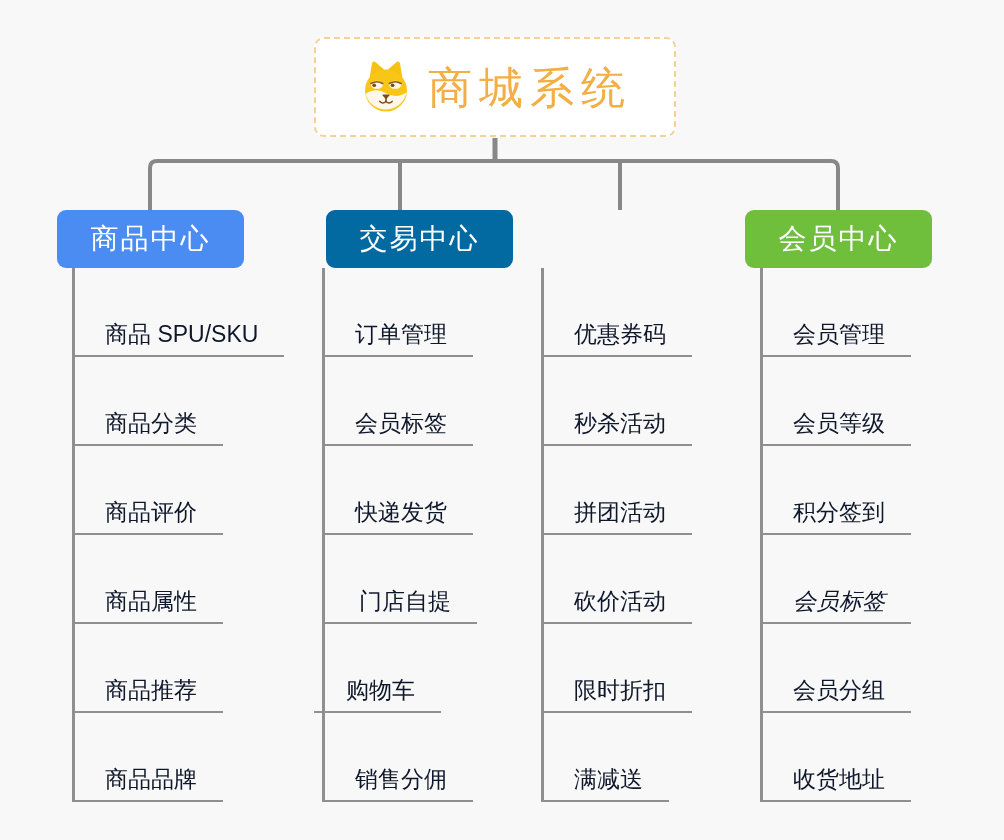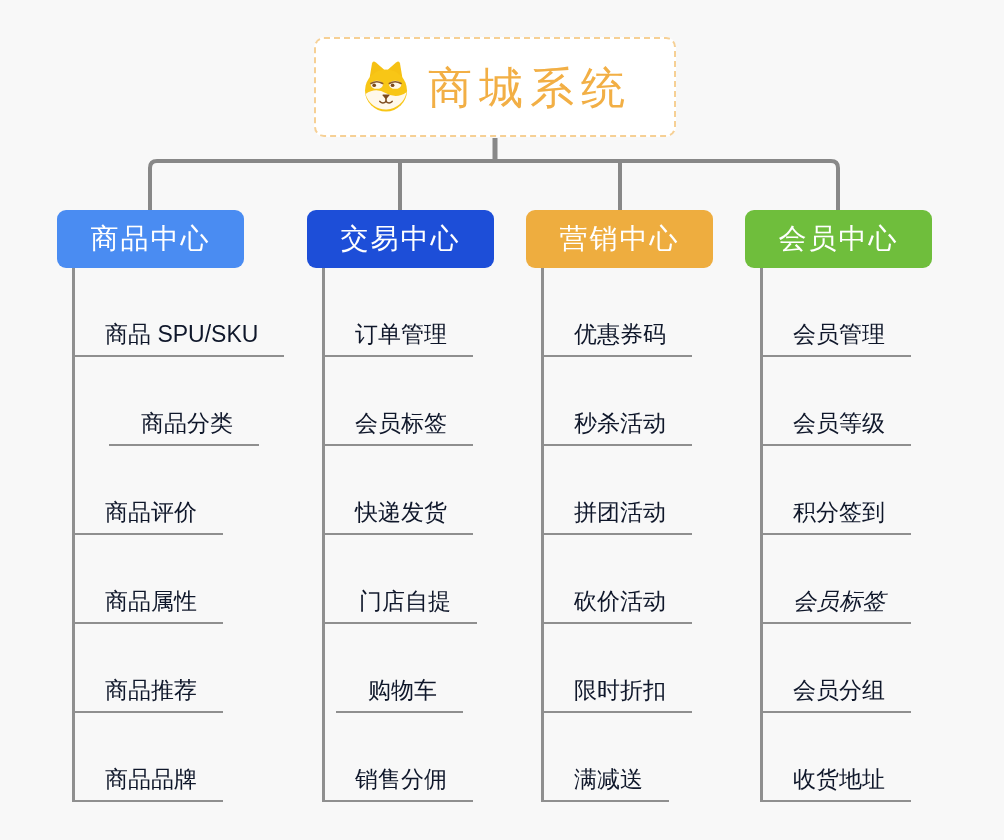--- a/index.html
+++ b/index.html
@@ -97,41 +97,40 @@
       <circle cx="18.5" cy="30" r="2.1" fill="#7c4a1e"></circle>
       <circle cx="39.5" cy="30" r="2.1" fill="#7c4a1e"></circle>
       <path d="M28.8,40.5 h6.4 q1.2,0 0.6,1.1 l-2.9,3.4 q-0.9,1 -1.8,0 l-2.9,-3.4 q-0.6,-1.1 0.6,-1.1 Z" fill="#7c4a1e"></path>
       <path d="M32,45 L32,48.5" stroke="#7c4a1e" stroke-width="1.8" stroke-linecap="round" fill="none"></path>
       <path d="M25,48.5 q3.5,3.6 7,0 q3.5,3.6 7,0" stroke="#7c4a1e" stroke-width="1.8" fill="none" stroke-linecap="round"></path>
     </svg>
     <div class="root-title" style="color: rgb(242, 175, 69);">商城系统</div>
   </div>
 
   <div class="branch-box b0" style="background: rgb(74, 140, 242);">商品中心</div>
-  <div class="branch-box b1" style="background: #1d4ed8;">交易中心</div>
-  <div class="branch-box b2" style="background: rgb(238, 173, 63);">营销中心</div>
+  <div class="branch-box b1" style="background: #0369a1; margin-left: 19px;">交易中心</div>
   <div class="branch-box b3" style="background: rgb(111, 190, 60);">会员中心</div>
 
   <div class="col-line c0"></div>
   <div class="col-line c1"></div>
   <div class="col-line c2"></div>
   <div class="col-line c3"></div>
 
   <div id="leaf-layer">
       <div class="leaf-node" style="left: 73px; top: 313px;">商品 SPU/SKU</div>
-      <div class="leaf-node" style="left: 73px; top: 402px; margin-left: 36px;">商品分类</div>
+      <div class="leaf-node" style="left: 73px; top: 402px;">商品分类</div>
       <div class="leaf-node" style="left: 73px; top: 491px;">商品评价</div>
       <div class="leaf-node" style="left: 73px; top: 580px;">商品属性</div>
       <div class="leaf-node" style="left: 73px; top: 669px;">商品推荐</div>
       <div class="leaf-node" style="left: 73px; top: 758px;">商品品牌</div>
       <div class="leaf-node" style="left: 323px; top: 313px;">订单管理</div>
       <div class="leaf-node" style="left: 323px; top: 402px;">会员标签</div>
       <div class="leaf-node" style="left: 323px; top: 491px;">快递发货</div>
       <div class="leaf-node" style="left: 323px; top: 580px; padding-left: 36px;">门店自提</div>
-      <div class="leaf-node" style="left: 336px; top: 669px; text-align: right;">购物车</div>
+      <div class="leaf-node" style="left: 314px; top: 669px; text-align: right;">购物车</div>
       <div class="leaf-node" style="left: 323px; top: 758px;">销售分佣</div>
       <div class="leaf-node" style="left: 542px; top: 313px;">优惠券码</div>
       <div class="leaf-node" style="left: 542px; top: 402px;">秒杀活动</div>
       <div class="leaf-node" style="left: 542px; top: 491px;">拼团活动</div>
       <div class="leaf-node" style="left: 542px; top: 580px;">砍价活动</div>
       <div class="leaf-node" style="left: 542px; top: 669px;">限时折扣</div>
       <div class="leaf-node" style="left: 542px; top: 758px;">满减送</div>
       <div class="leaf-node" style="left: 761px; top: 313px;">会员管理</div>
       <div class="leaf-node" style="left: 761px; top: 402px;">会员等级</div>
       <div class="leaf-node" style="left: 761px; top: 491px;">积分签到</div>

